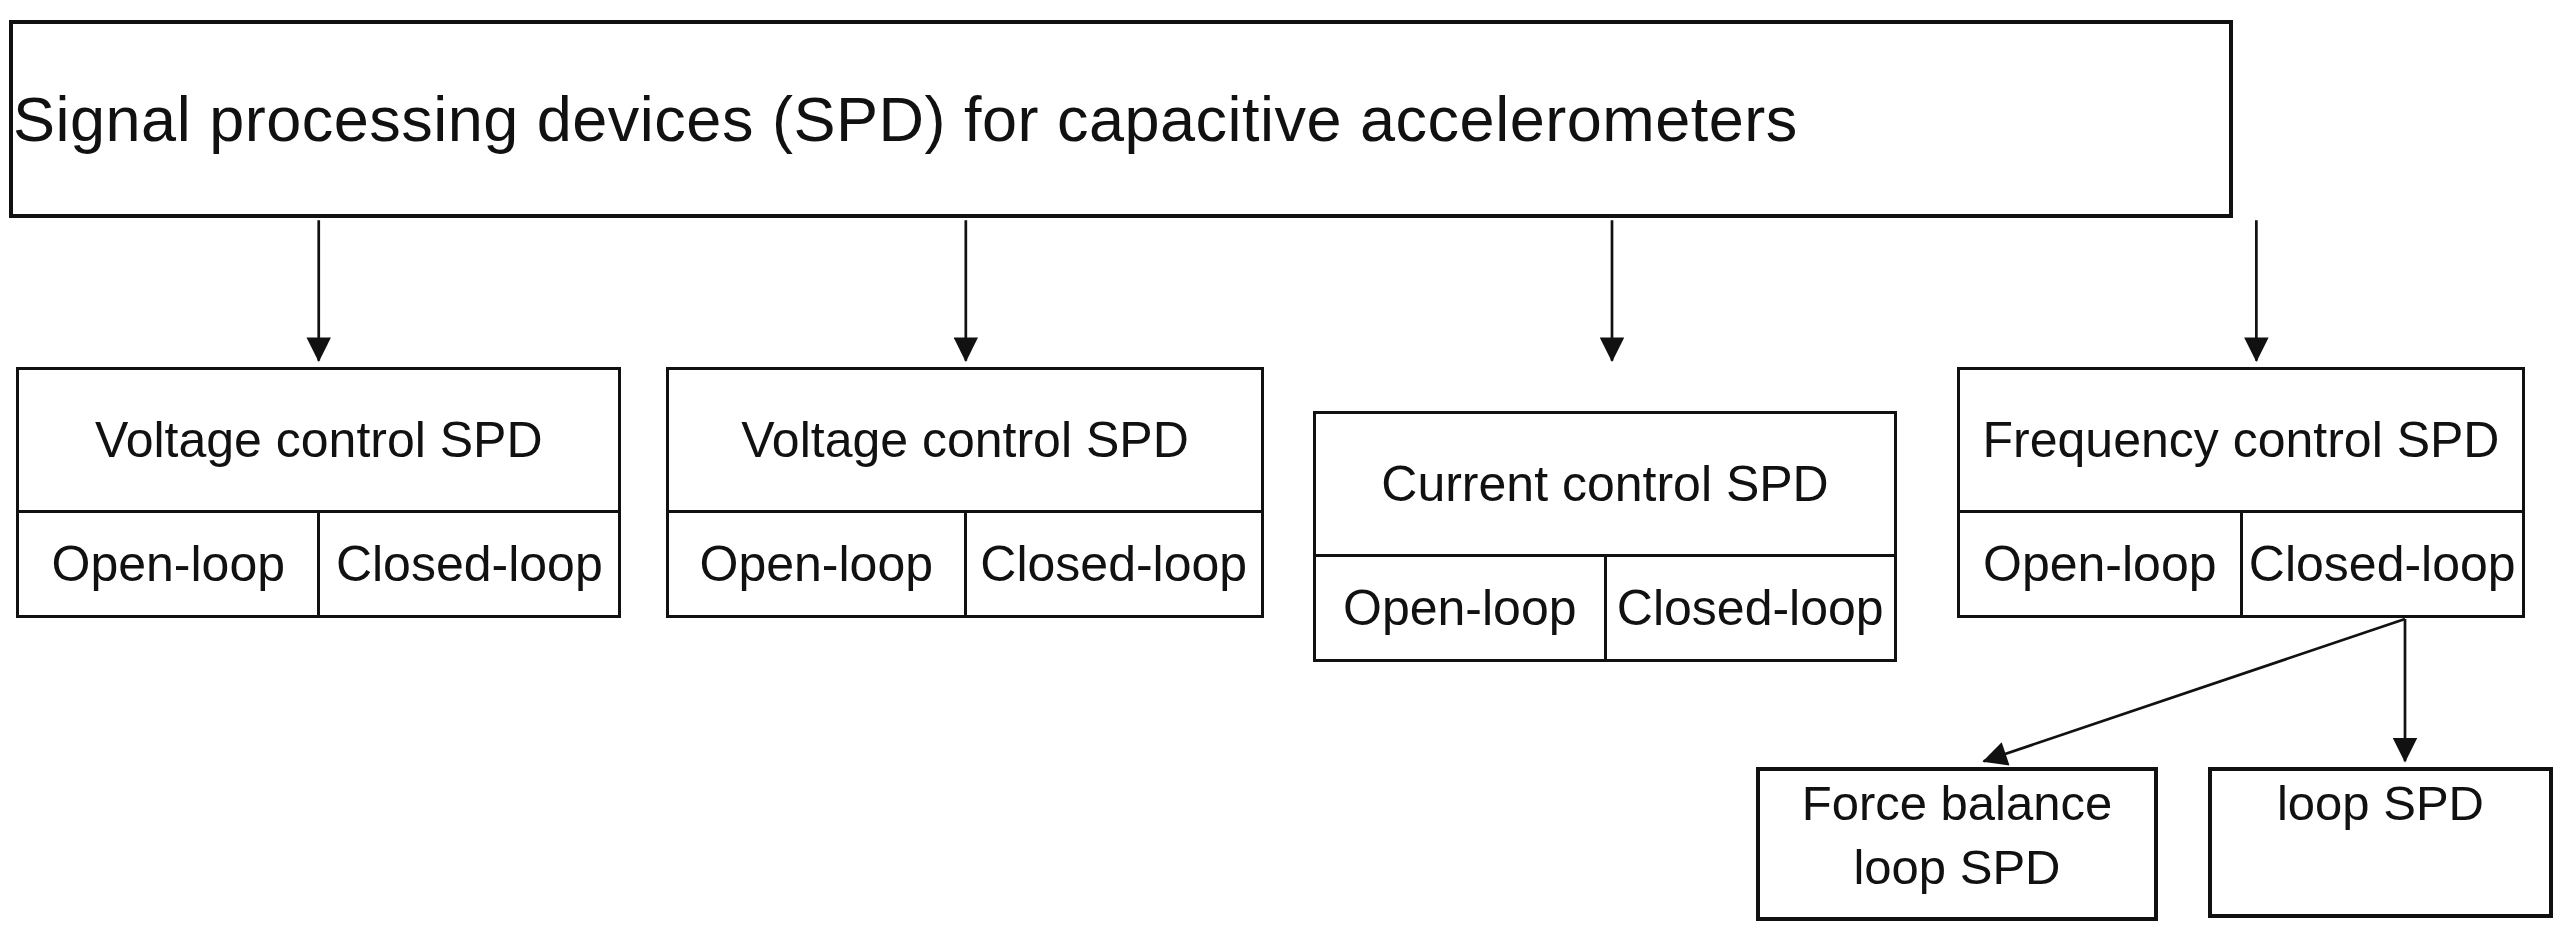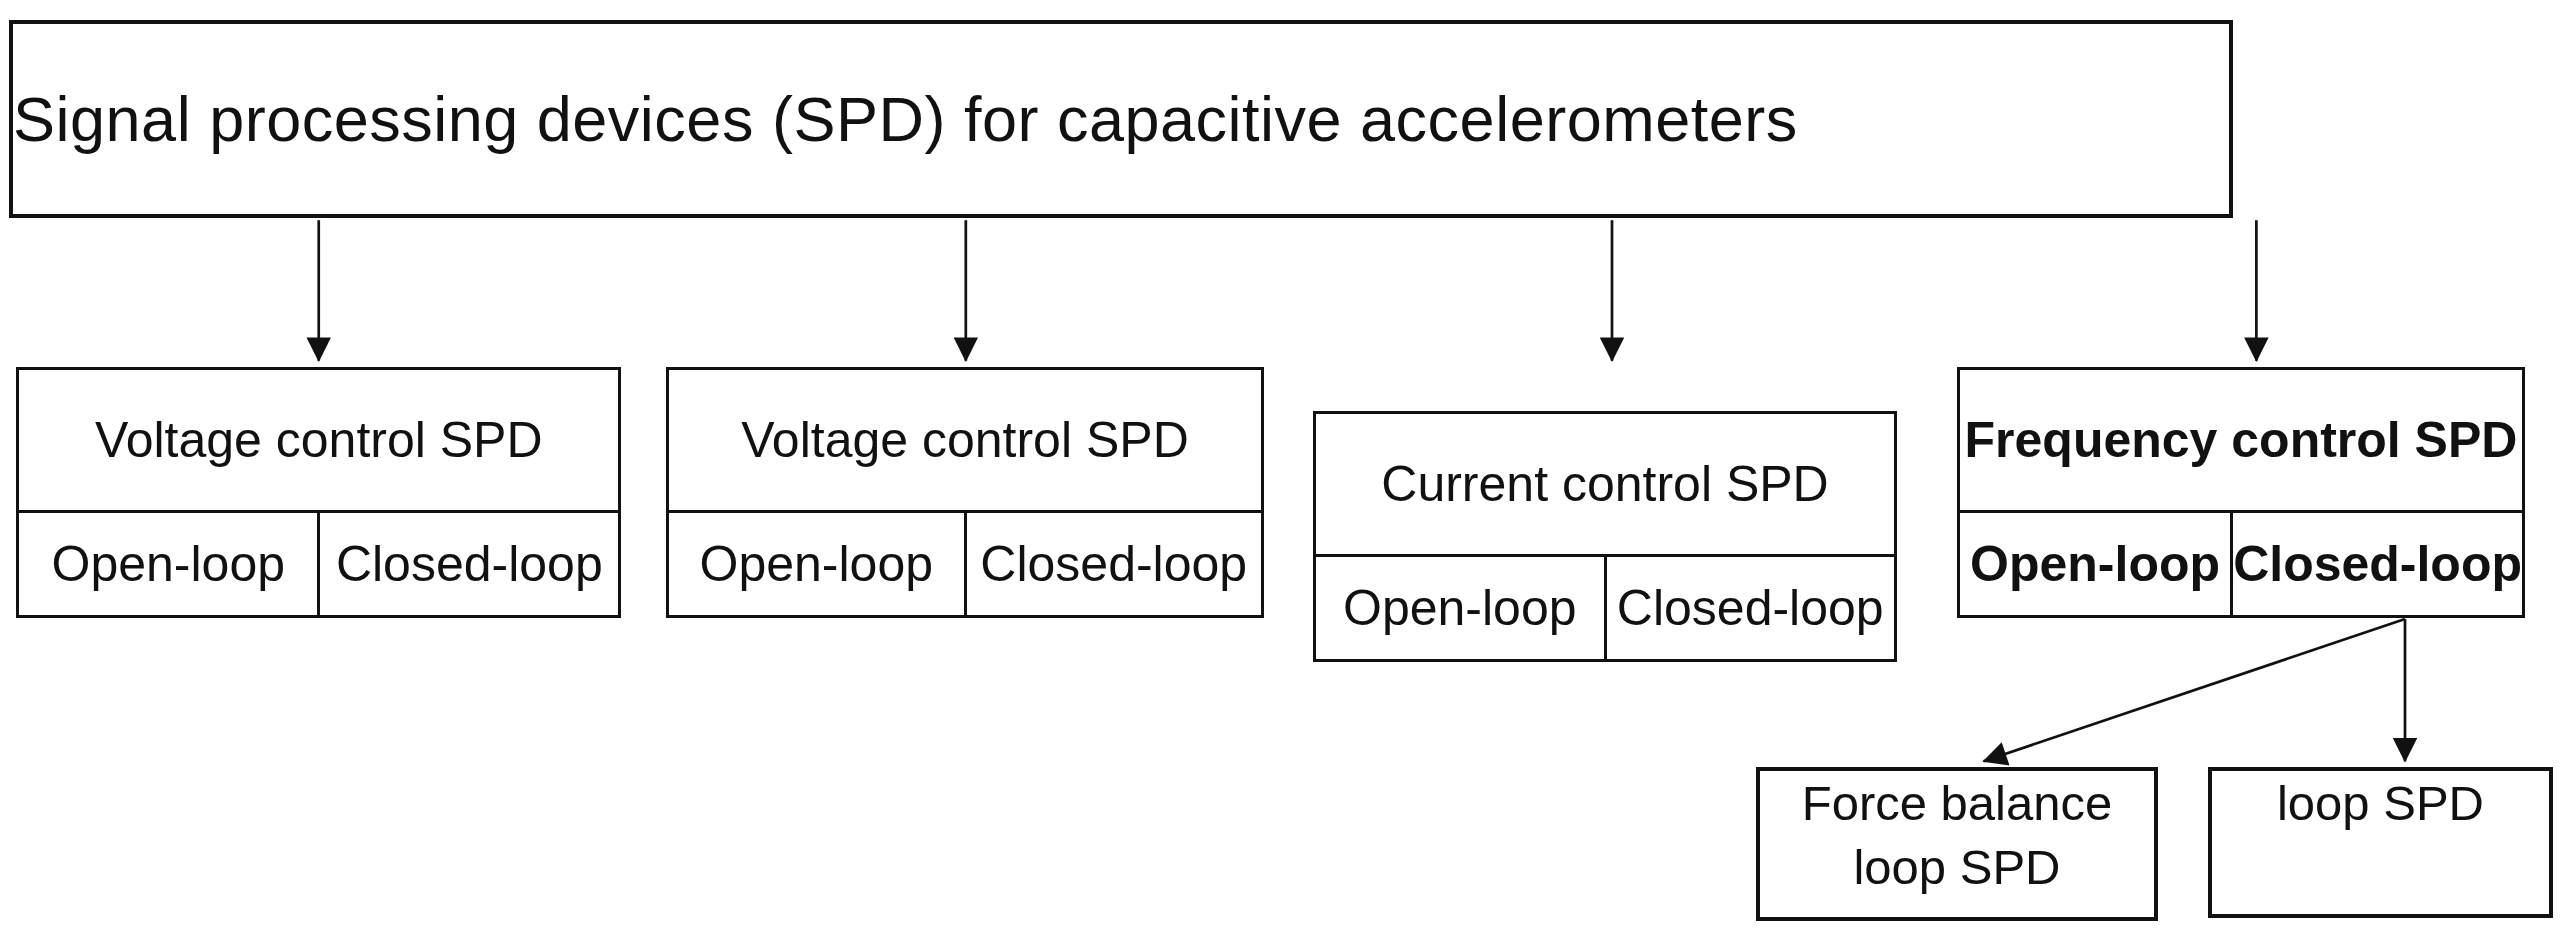--- a/index.html
+++ b/index.html
@@ -73,21 +73,21 @@
     justify-content: center;
     font-size: 50px;
     white-space: nowrap;
   }
   .loop-cell.open {
     border-right: 3.6px solid #111111;
   }
   .b1 { left: 16.3px;   width: 605px; }
   .b2 { left: 666px;  width: 598px; }
   .b3 { left: 1313px; width: 584px; margin-top: 44px; }
-  .b4 { left: 1957px; width: 568px; font-weight: bold; }
+  .b4 { left: 1957px; width: 568px; }
   .leaf {
     top: 767px;
     border: 4.5px solid #111111;
     display: flex;
     flex-direction: column;
     align-items: center;
     font-size: 49px;
     line-height: 64px;
     text-align: center;
   }

